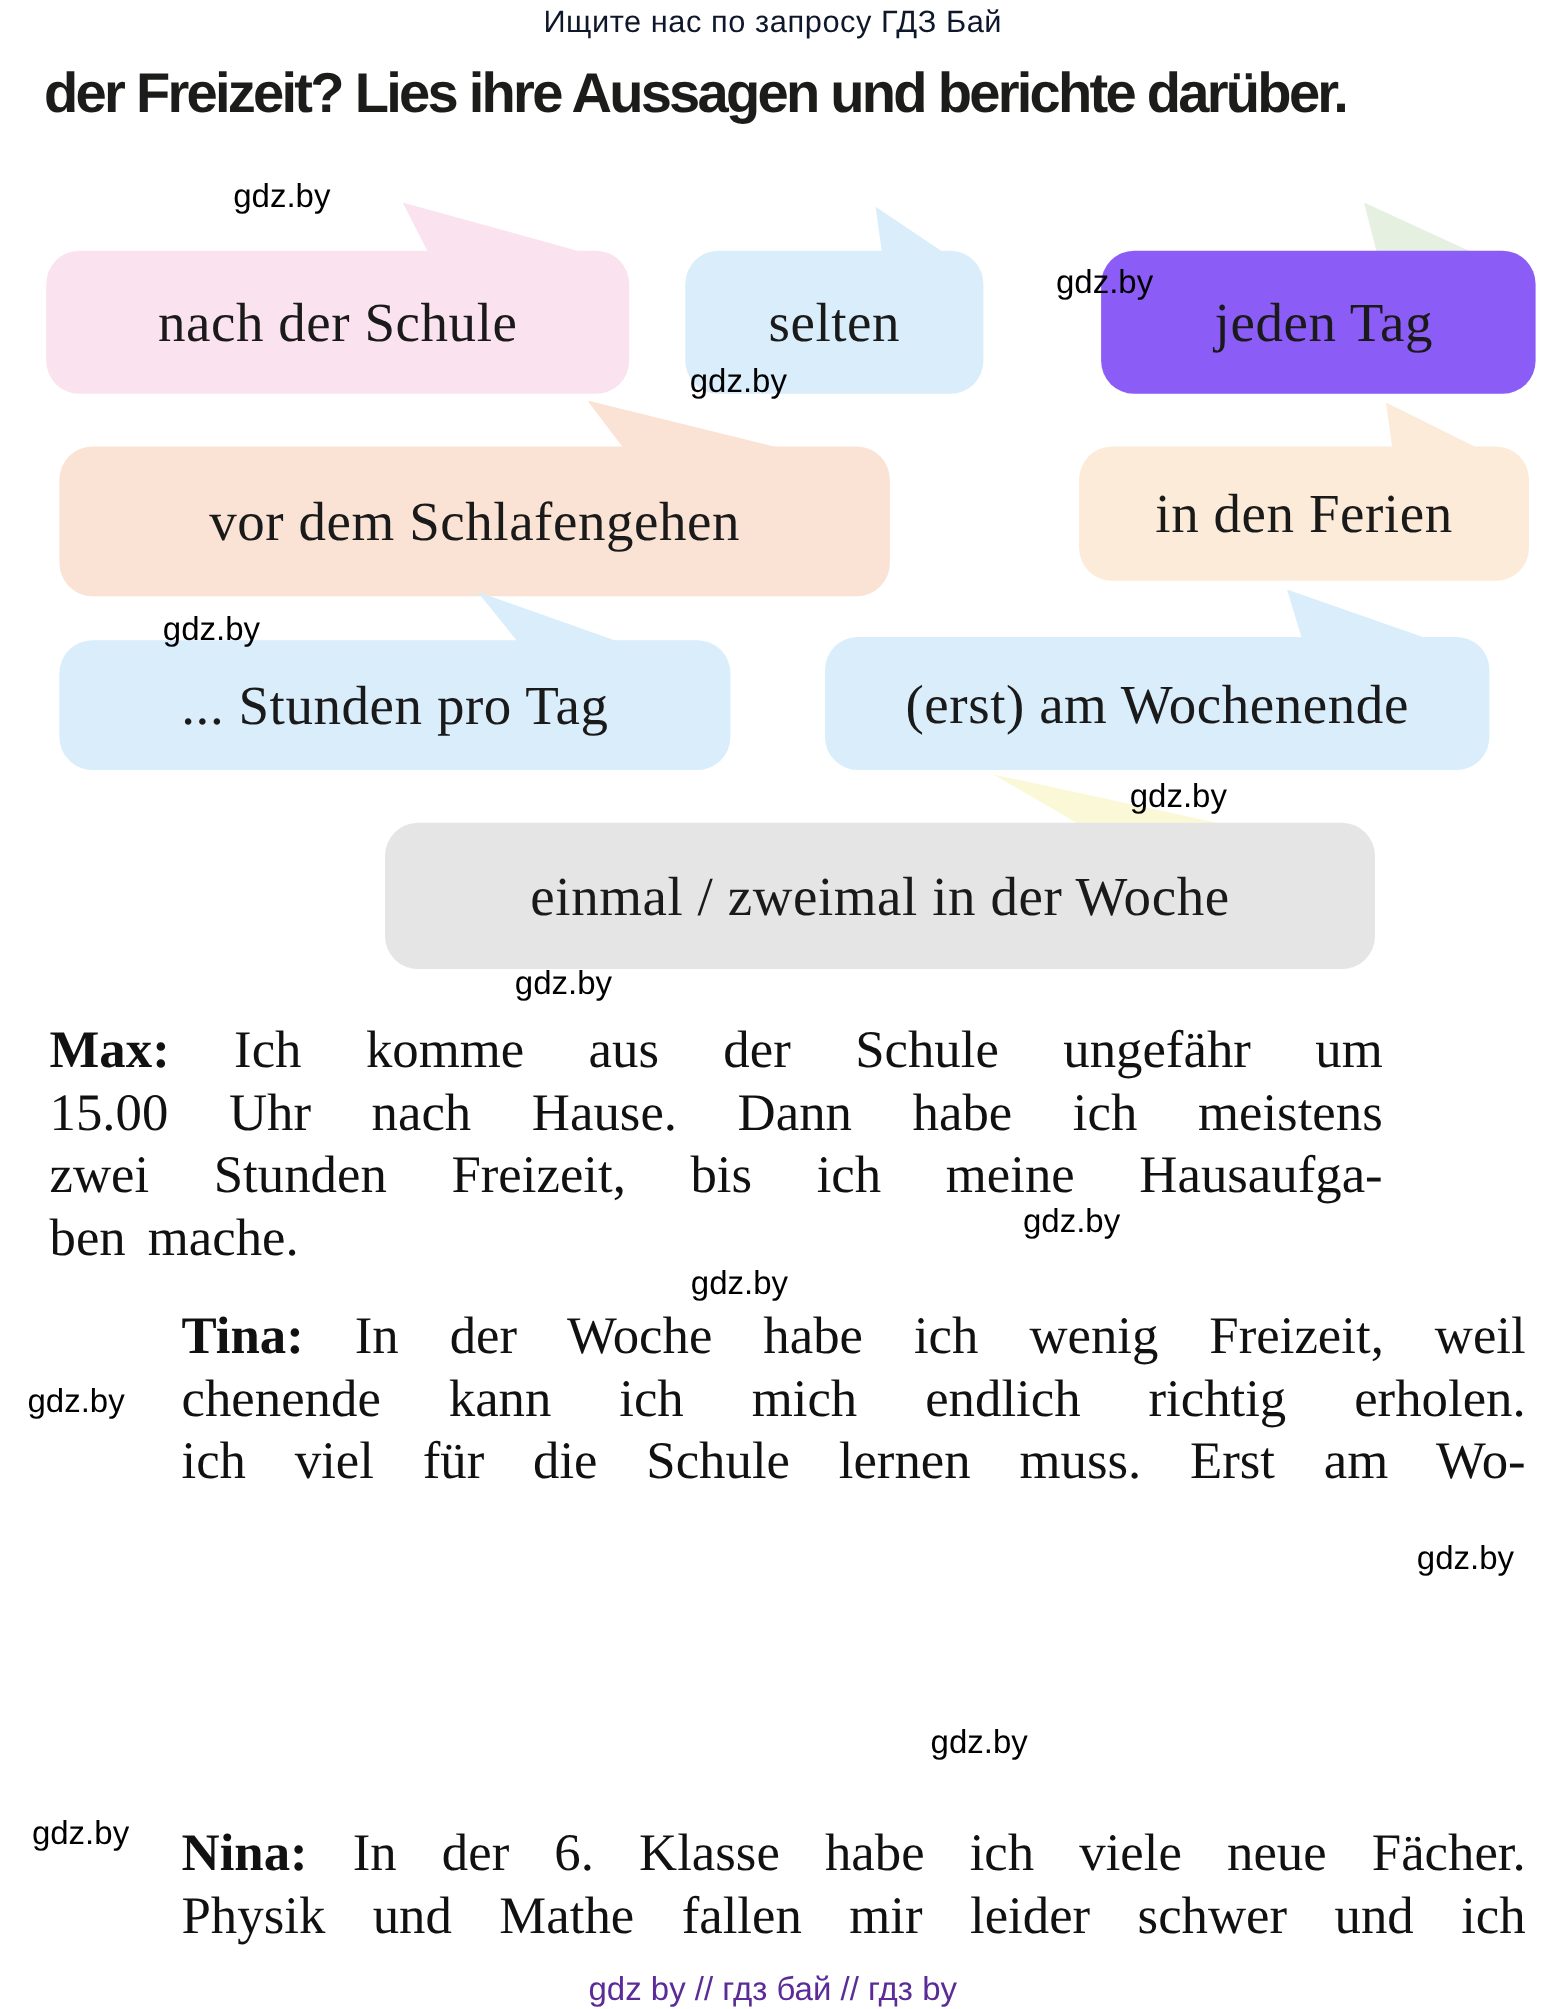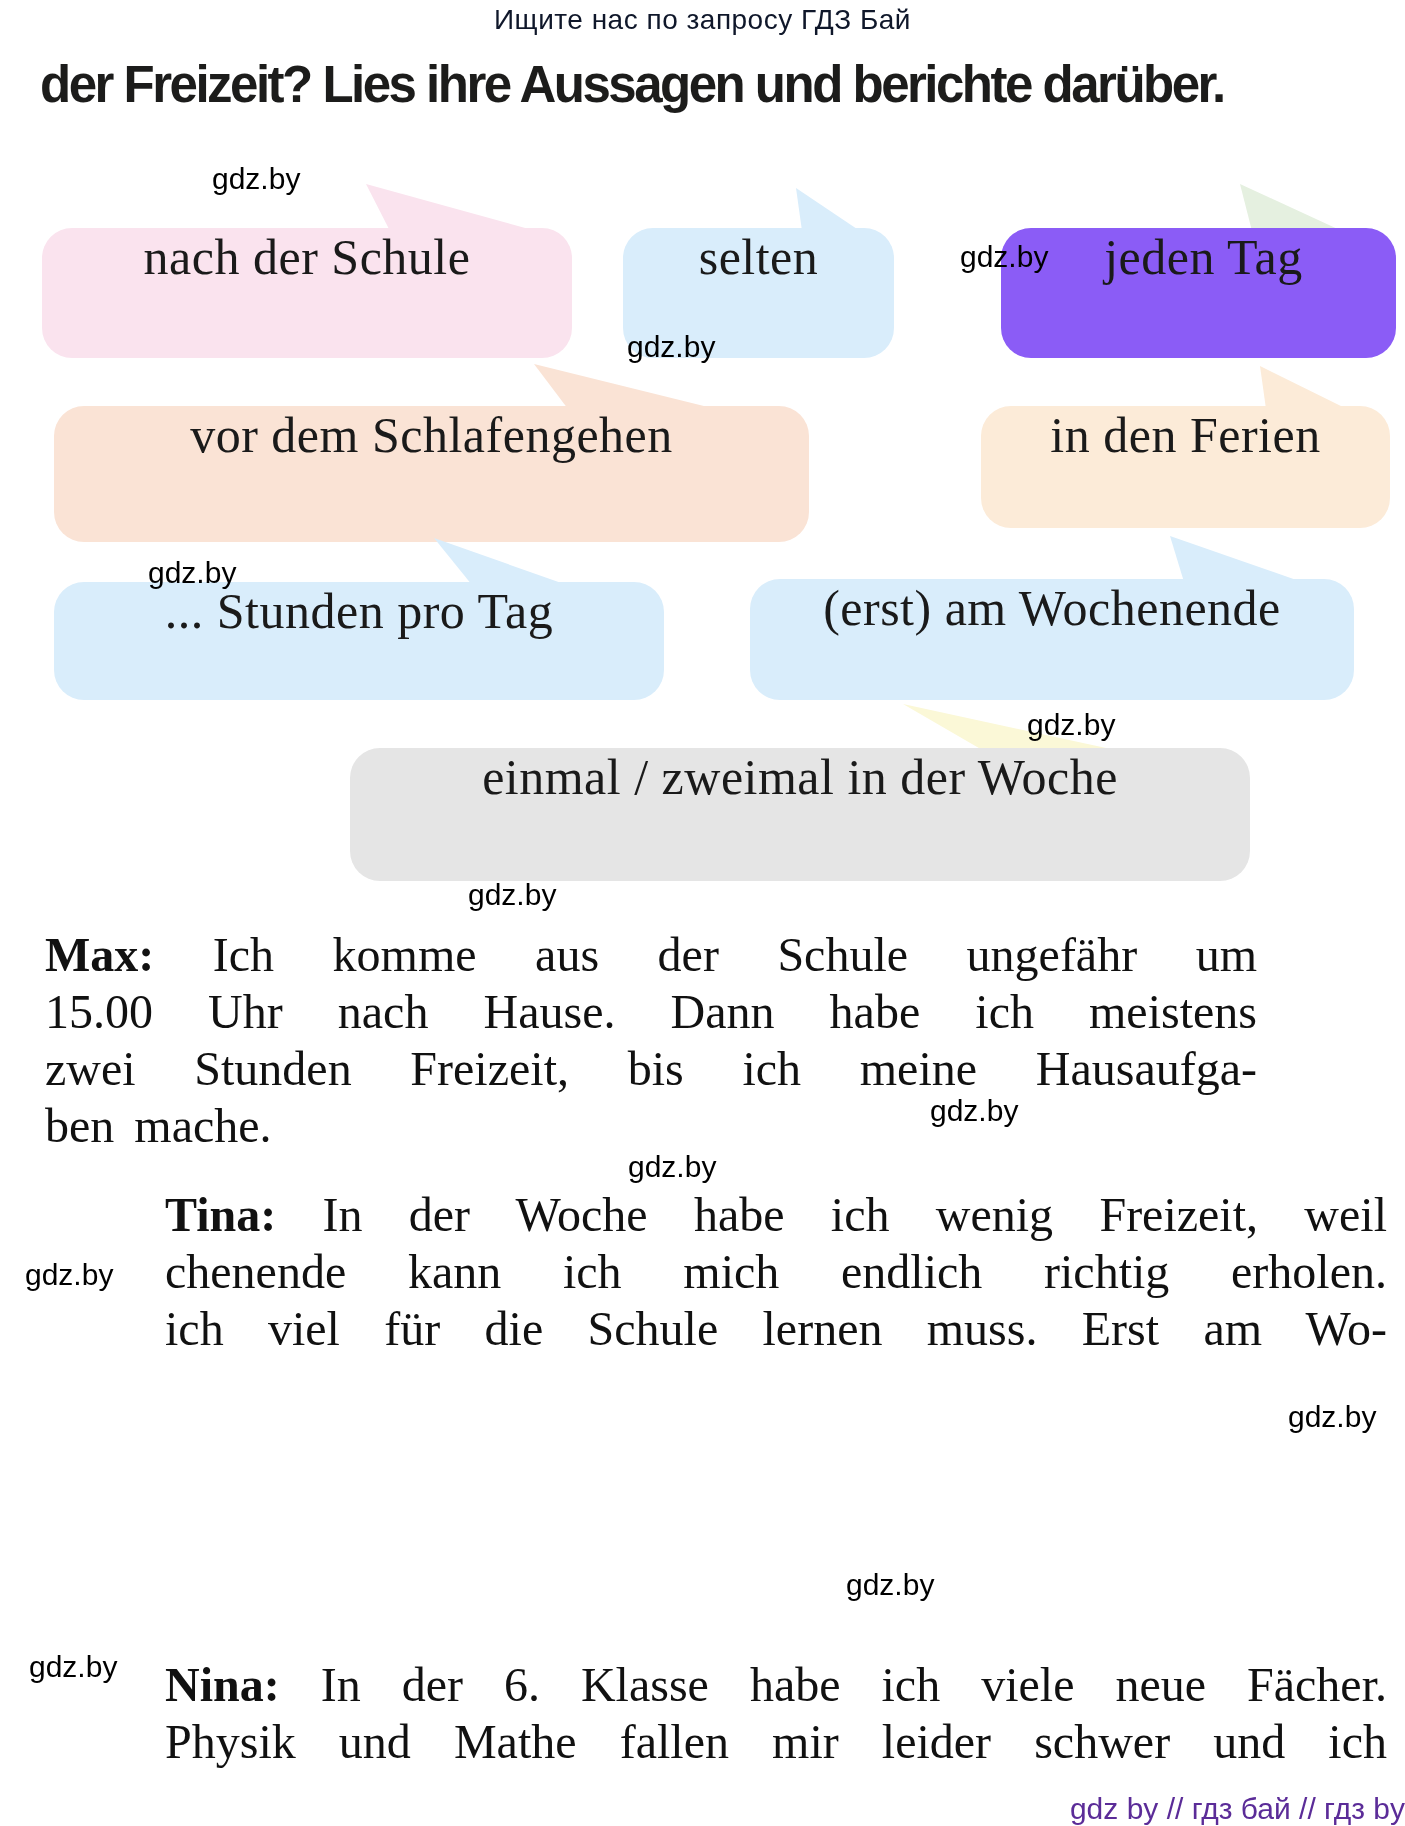--- a/index.html
+++ b/index.html
@@ -14,21 +14,21 @@
   
   #task{position:absolute;left:40px;top:54px;width:1365px;
         font-family:"Liberation Sans","DejaVu Sans",sans-serif;
         font-weight:700;font-size:51px;letter-spacing:-2.5px;color:#1c1c1b;line-height:57px;}
   #task .row1{display:flex;align-items:center;white-space:nowrap;}
   #task .num{margin-right:14px;}
   #task .ico{flex:0 0 auto;margin-right:14px;display:block;}
   #task .row2{margin-top:2px;}
 
   
-  .bubble{position:absolute;border-radius:30px;display:flex;align-items:flex-start;justify-content:center;z-index:1;}
+  .bubble{position:absolute;border-radius:30px;display:flex;align-items:center;justify-content:center;z-index:1;}
   .btext{font-size:50px;color:#1a1a1a;letter-spacing:0.5px;white-space:nowrap;}
   .tail{position:absolute;z-index:1;}
   #b1{left:42px;top:228px;width:530px;height:130px;}
   #t1{left:358px;top:184px;width:180px;height:47px;clip-path:polygon(8px 0,32px 100%,178px 100%);}
   #b2{left:623px;top:228px;width:271px;height:130px;}
   #t2{left:784px;top:188px;width:80px;height:43px;clip-path:polygon(12px 0,18px 100%,76px 100%);}
   #b3{left:1001px;top:228px;width:385px;height:130px;}
   #t3{left:1232px;top:184px;width:112px;height:47px;clip-path:polygon(8px 0,20px 100%,110px 100%);}
   #b4{left:54px;top:406px;width:755px;height:136px;}
   #t4{left:524px;top:364px;width:195px;height:45px;clip-path:polygon(10px 0,44px 100%,192px 100%);}
@@ -55,21 +55,21 @@
   .wm{position:absolute;z-index:10;font-family:"Liberation Sans","DejaVu Sans",sans-serif;
       font-size:30px;color:#000;white-space:nowrap;}
   .wm1{left:212px;top:162px;}  .wm2{left:960px;top:240px;}
   .wm3{left:627px;top:330px;}  .wm4{left:148px;top:556px;}
   .wm5{left:1027px;top:708px;} .wm6{left:468px;top:878px;}
   .wm7{left:930px;top:1094px;} .wm8{left:628px;top:1150px;}
   .wm9{left:25px;top:1258px;}  .wm10{left:1288px;top:1400px;}
   .wm11{left:846px;top:1568px;}.wm12{left:29px;top:1650px;}
 
   
-  #footer{position:absolute;left:0;top:1792px;width:1405px;text-align:right;z-index:3;
+  #footer{position:absolute;left:0;top:1792px;width:1405px;text-align:center;z-index:3;
           font-family:"Liberation Sans","DejaVu Sans",sans-serif;font-size:30px;}
 </style>
 </head>
 <body>
 
 <div id="page">
 
   <div id="banner" style="color: #0f172a;">Ищите нас по запросу ГДЗ Бай</div>
 
   <div id="task">

